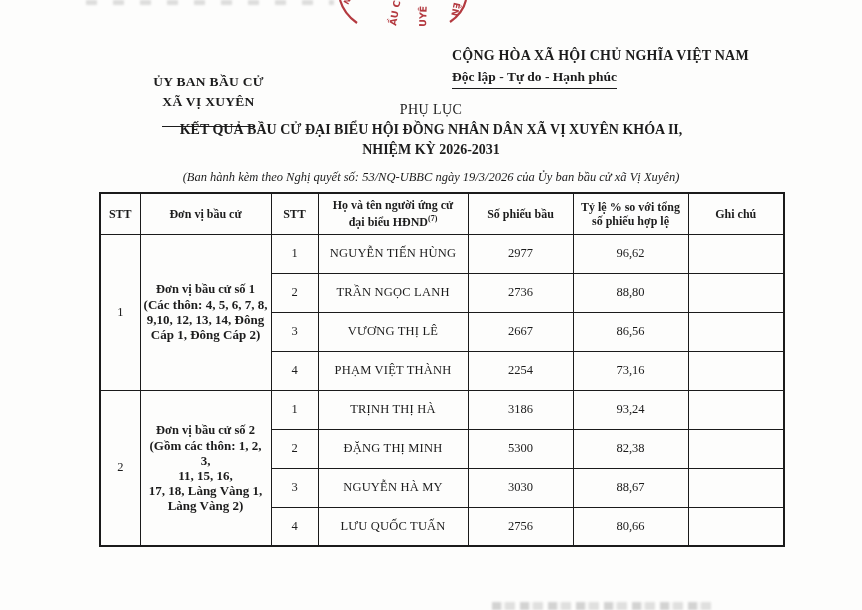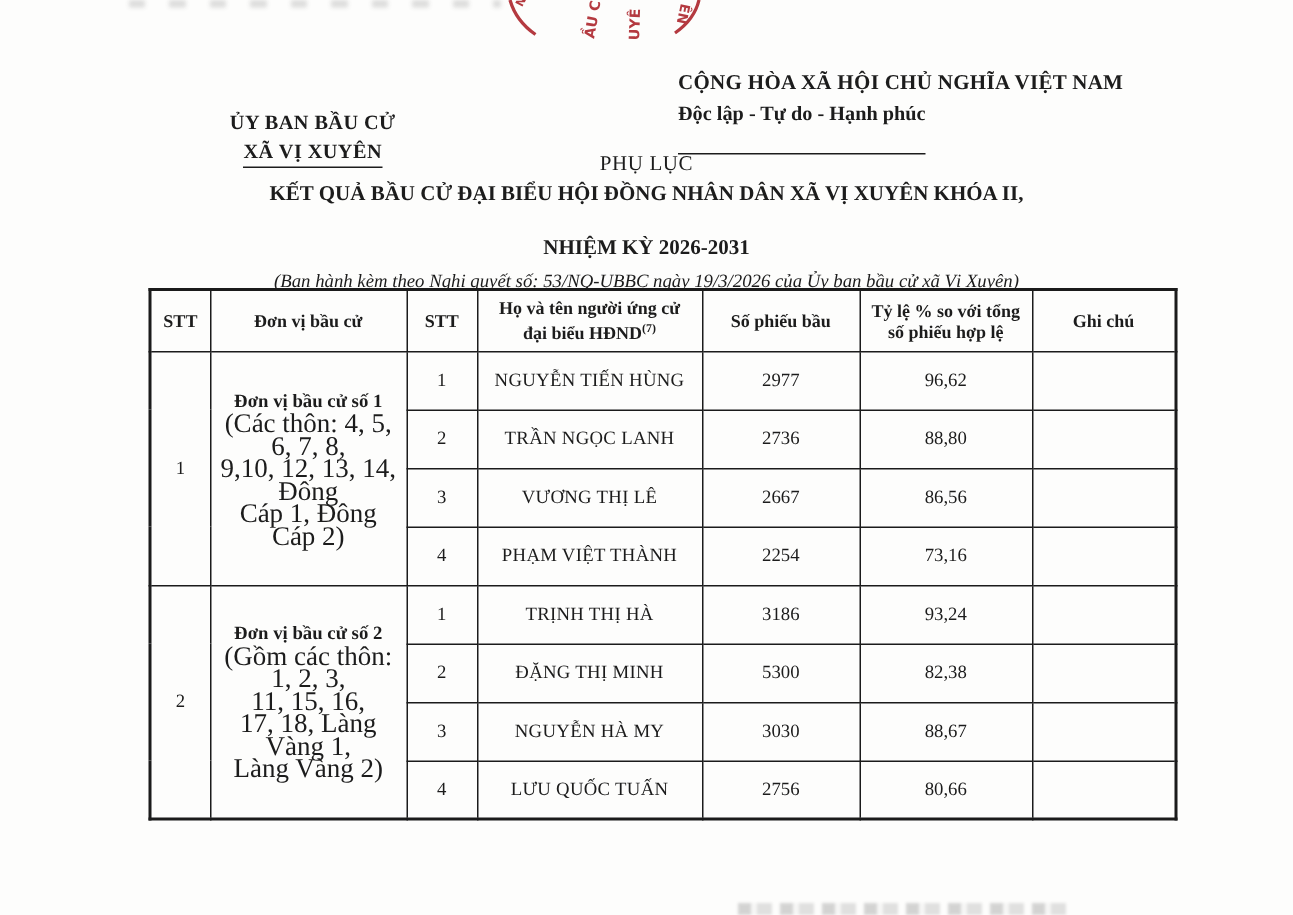--- a/index.html
+++ b/index.html
@@ -25,51 +25,51 @@
   }
   .stamp{position:absolute;left:333px;top:0;width:140px;height:30px;}
   .stamp svg{display:block;}
   .stamp text{
     font-family:"DejaVu Sans", sans-serif;
     font-weight:bold;
   }
   
   .org-block{position:absolute;left:116px;top:52px;width:185px;text-align:center;line-height:19px;margin-top:20px;}
   .org-line1{font-weight:bold;font-size:13.5px;letter-spacing:.3px;}
-  .org-line2{font-weight:bold;font-size:13.5px;letter-spacing:.3px;display:inline-block;border-bottom:1.5px solid #1c1c1c;padding-bottom:1px;}
+  .org-line2{font-weight:bold;font-size:13.5px;letter-spacing:.3px;display:inline-block;border-bottom:1.5px solid #1c1c1c;padding-bottom:15px;}
   .nation-block{position:absolute;left:452px;top:46px;width:350px;text-align:left;line-height:20px;}
   .nation-line1{font-weight:bold;font-size:14px;letter-spacing:.2px;}
-  .nation-line2{font-weight:bold;font-size:13.5px;display:inline-block;border-bottom:1.5px solid #1c1c1c;padding-bottom:16px;}
+  .nation-line2{font-weight:bold;font-size:13.5px;display:inline-block;border-bottom:1.5px solid #1c1c1c;padding-bottom:1px;}
   
   .title-block{position:absolute;left:0;right:0;top:101px;text-align:center;line-height:18px;}
   .title-l1{font-weight:normal;font-size:14px;letter-spacing:.4px;}
   .title-l2{font-weight:bold;font-size:14px;margin-top:2px;}
-  .title-l3{font-weight:bold;font-size:14px;margin-top:18px;}
-  .subtitle{position:absolute;left:0;right:0;top:180px;text-align:center;font-style:italic;font-size:12.5px;}
+  .title-l3{font-weight:bold;font-size:14px;margin-top:2px;}
+  .subtitle{position:absolute;left:0;right:0;top:170px;text-align:center;font-style:italic;font-size:12.5px;}
   
   table.results{
     position:absolute;left:99px;top:192px;width:684px;
     border-collapse:collapse;table-layout:fixed;
     border:2px solid #1b1b1b;
     font-size:12.5px;
   }
   table.results td,table.results th{
     border:1px solid #1b1b1b;
     text-align:center;vertical-align:middle;
     padding:2px 3px;
     overflow:hidden;
   }
   thead tr{height:41px;}
   tbody tr{height:39px;}
   th{font-weight:bold;font-size:12px;line-height:14px;}
   .hdr-wrap{white-space:pre-line;}
   sup.hdr-sup{font-size:8px;}
   .unit-cell{vertical-align:middle;}
   .unit-name{font-weight:bold;font-size:12.5px;line-height:15px;}
-  .unit-desc{font-size:18px;line-height:15px;white-space:pre-line;}
+  .unit-desc{font-size:13px;line-height:15px;white-space:pre-line;font-weight:bold;}
   td.name-cell{text-align:left;padding-left:5px;font-size:12.5px;letter-spacing:.2px;}
   td.num-cell{font-size:12.5px;}
 </style>
 </head>
 <body>
 
 <div class="page">
 
   <div class="top-smudge"></div>
 

